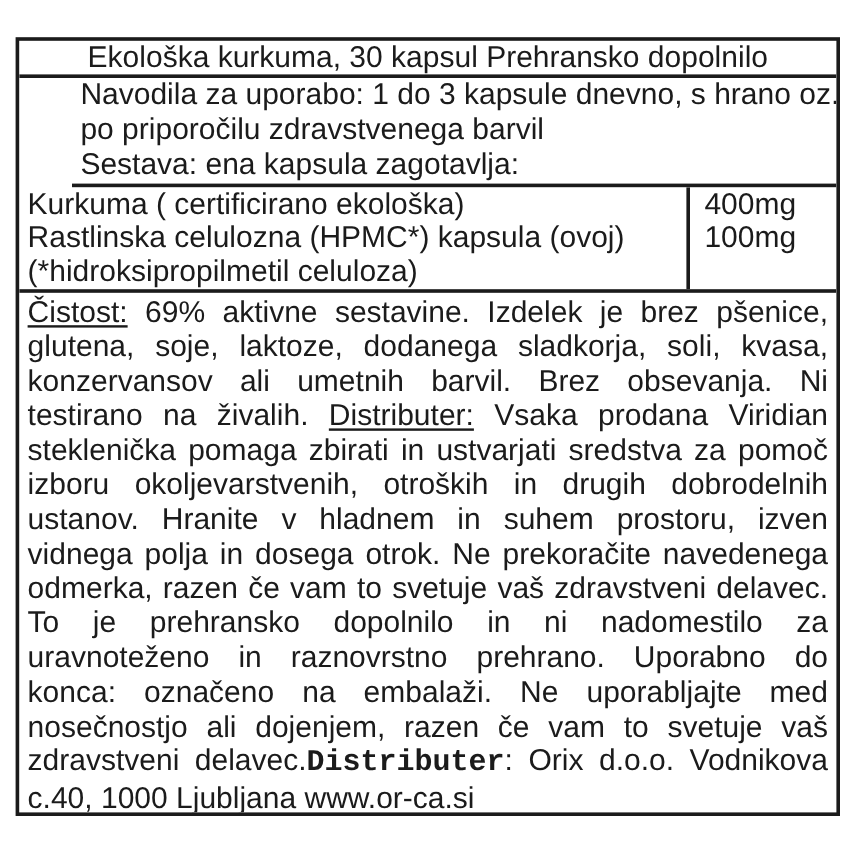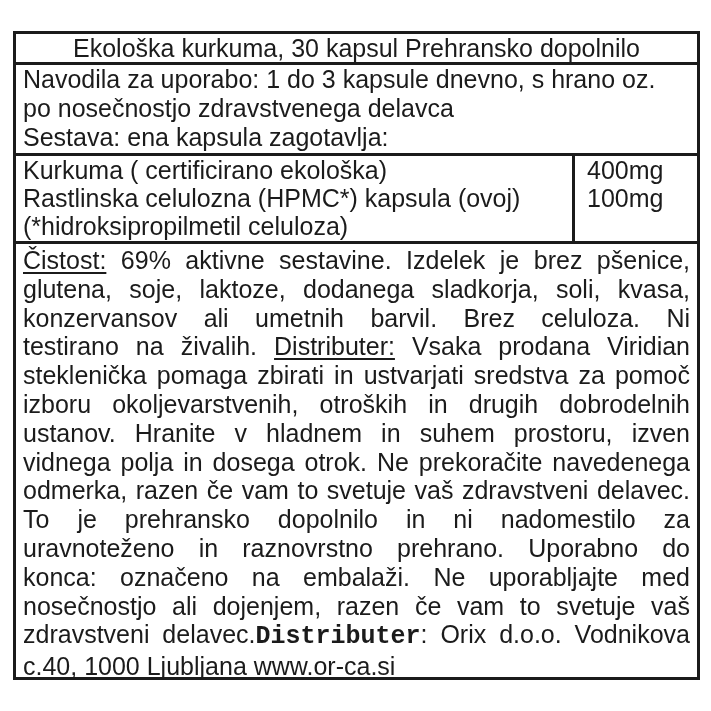--- a/index.html
+++ b/index.html
@@ -41,20 +41,21 @@
     font-size:25px;
     line-height:28px;
     white-space:nowrap;
   }
   .usage-row{
     height:88px;
     padding:0 7px;
     font-size:25px;
     line-height:29px;
     overflow:hidden;
+    margin-left:44px;
   }
   .usage-row .line{ white-space:nowrap; }
   .ing-row{
     height:85px;
     display:flex;
     font-size:25px;
     line-height:28px;
     overflow:hidden;
   }
   .ing-names{
@@ -90,40 +91,40 @@
 </style>
 </head>
 <body>
 
 <div class="sheet">
 
   <div class="row title-row">Ekološka kurkuma, 30 kapsul Prehransko dopolnilo</div>
 
   <div class="row usage-row">
       <div class="line">Navodila za uporabo: 1 do 3 kapsule dnevno, s hrano oz.</div>
-      <div class="line">po nosečnostjo zdravstvenega delavca</div>
+      <div class="line">po priporočilu zdravstvenega barvil</div>
       <div class="line">Sestava: ena kapsula zagotavlja:</div>
     </div>
 
   <div class="row ing-row">
     <div class="ing-names">
         <div class="line">Kurkuma ( certificirano ekološka)</div>
         <div class="line">Rastlinska celulozna (HPMC*) kapsula (ovoj)</div>
         <div class="line">(*hidroksipropilmetil celuloza)</div>
       </div>
     <div class="ing-amounts">
         <div class="line">400mg</div>
         <div class="line">100mg</div>
       </div>
   </div>
 
   <div class="info-row">
       <div class="jline"><span class="seg-u">Čistost:</span><span> 69% aktivne sestavine. Izdelek je brez pšenice,</span></div>
       <div class="jline"><span>glutena, soje, laktoze, dodanega sladkorja, soli, kvasa,</span></div>
-      <div class="jline"><span>konzervansov ali umetnih barvil. Brez celuloza. Ni</span></div>
+      <div class="jline"><span>konzervansov ali umetnih barvil. Brez obsevanja. Ni</span></div>
       <div class="jline"><span>testirano na živalih. </span><span class="seg-u">Distributer:</span><span> Vsaka prodana Viridian</span></div>
       <div class="jline"><span>steklenička pomaga zbirati in ustvarjati sredstva za pomoč</span></div>
       <div class="jline"><span>izboru okoljevarstvenih, otroških in drugih dobrodelnih</span></div>
       <div class="jline"><span>ustanov. Hranite v hladnem in suhem prostoru, izven</span></div>
       <div class="jline"><span>vidnega polja in dosega otrok. Ne prekoračite navedenega</span></div>
       <div class="jline"><span>odmerka, razen če vam to svetuje vaš zdravstveni delavec.</span></div>
       <div class="jline"><span>To je prehransko dopolnilo in ni nadomestilo za</span></div>
       <div class="jline"><span>uravnoteženo in raznovrstno prehrano. Uporabno do</span></div>
       <div class="jline"><span>konca: označeno na embalaži. Ne uporabljajte med</span></div>
       <div class="jline"><span>nosečnostjo ali dojenjem, razen če vam to svetuje vaš</span></div>

